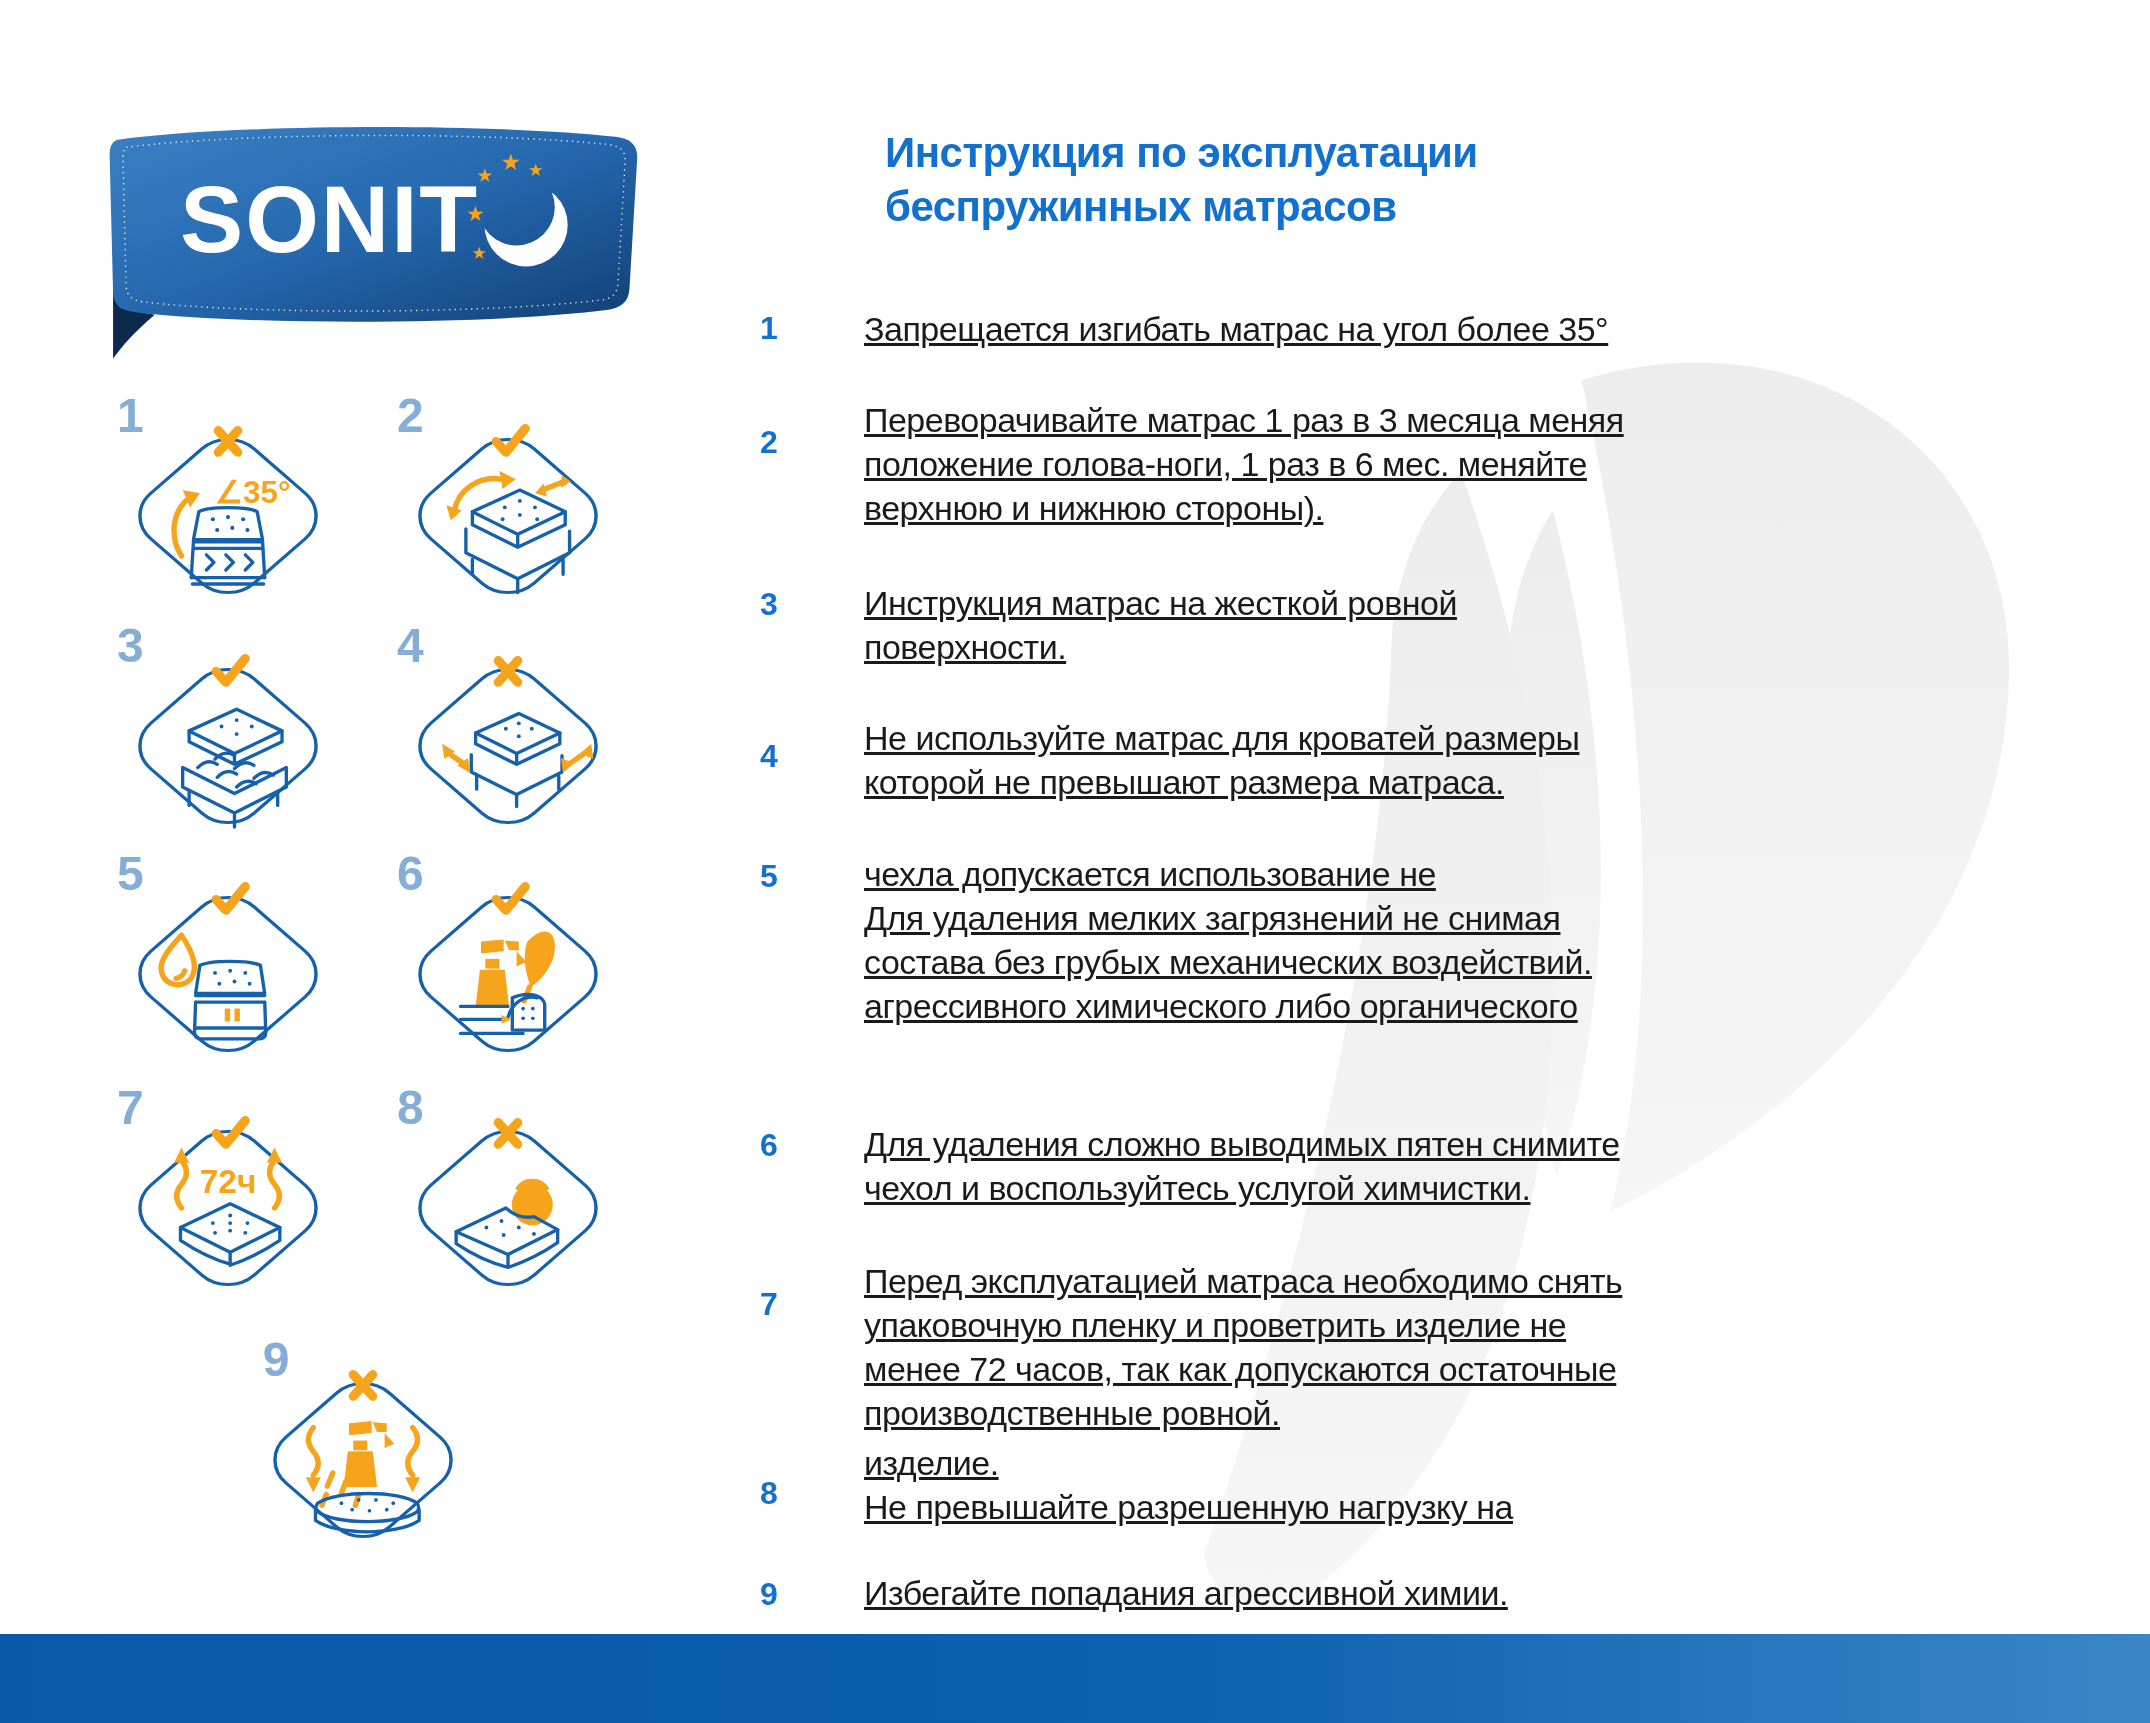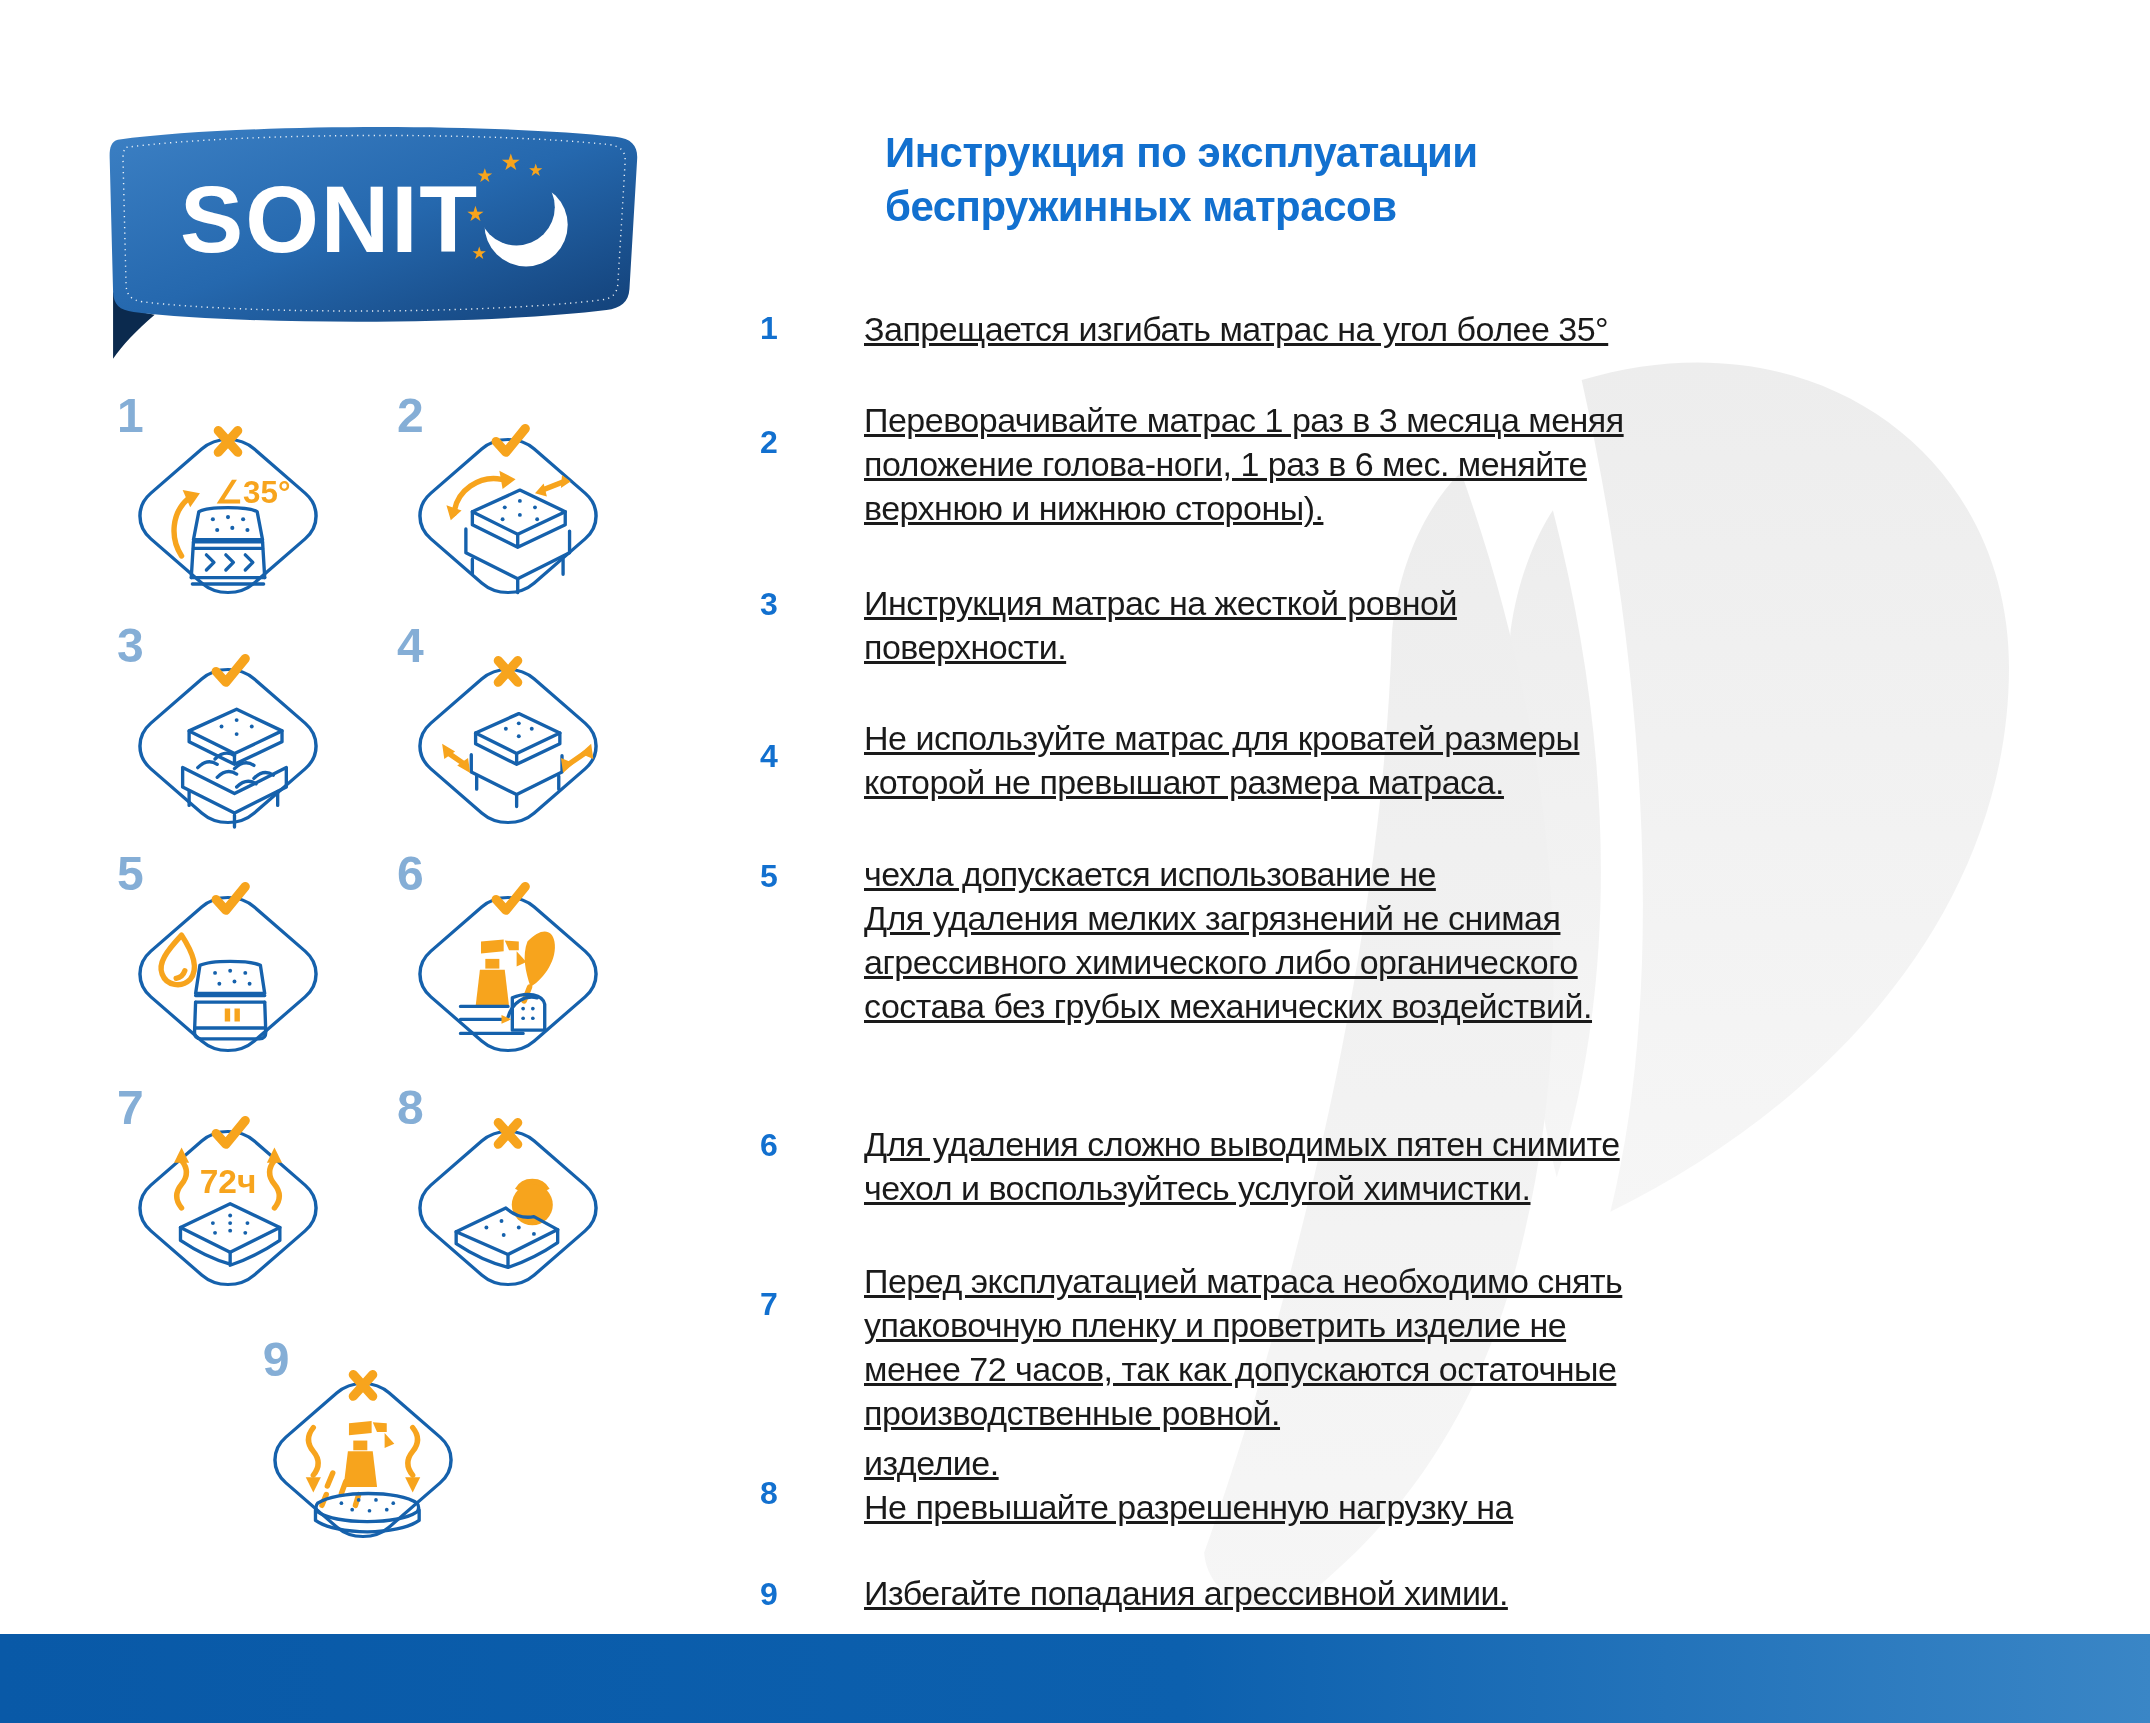--- a/index.html
+++ b/index.html
@@ -360,22 +360,22 @@
         <div>Не используйте матрас для кроватей размеры</div>
         <div>которой не превышают размера матраса.</div>
       </div>
     </div>
 
     <div class="item" style="top:852px">
       <div class="n" style="padding-top:7.7px">5</div>
       <div class="t">
         <div>чехла допускается использование не</div>
         <div>Для удаления мелких загрязнений не снимая</div>
+        <div>состава без грубых механических воздействий.</div>
         <div>агрессивного химического либо органического</div>
-        <div>состава без грубых механических воздействий.</div>
       </div>
     </div>
 
     <div class="item" style="top:1122px">
       <div class="n" style="padding-top:6.7px">6</div>
       <div class="t">
         <div>Для удаления сложно выводимых пятен снимите</div>
         <div>чехол и воспользуйтесь услугой химчистки.</div>
       </div>
     </div>

